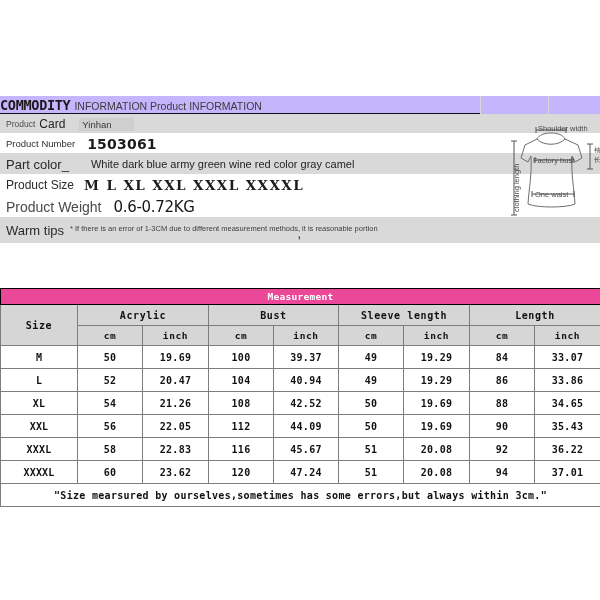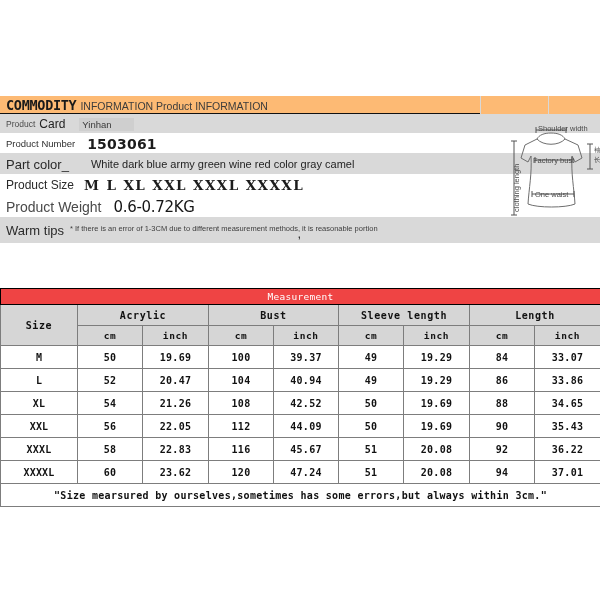--- a/index.html
+++ b/index.html
@@ -26,22 +26,21 @@
   .info-block {
     position: absolute;
     left: 0;
     top: 96px;
     width: 600px;
   }
 
   .commodity-head {
     position: relative;
     height: 18px;
-    background: #fdba74;
-    padding-left: 6px;
+    background: #c4b5fd;
     box-sizing: border-box;
     white-space: nowrap;
   }
   .commodity-head .c-main {
     font-family: "DejaVu Sans Mono", monospace;
     font-weight: bold;
     font-size: 13.5px;
     letter-spacing: -0.3px;
     color: #1a1a1a;
     vertical-align: baseline;
@@ -202,24 +201,24 @@
     table-layout: fixed;
     font-family: "DejaVu Sans Mono", monospace;
   }
   .meas-table td, .meas-table th {
     border: 1px solid #7d7d7d;
     padding: 0;
     text-align: center;
     color: #111111;
   }
   .meas-title {
-    background: #ef4444;
+    background: #ec4899;
     color: #ffffff !important;
     font-size: 9.5px;
-    font-weight: normal;
+    font-weight: bold;
     height: 15px;
     border: 1px solid #000000 !important;
     letter-spacing: 0.3px;
   }
   .grp-head {
     background: #d6d6d6;
     font-size: 10px;
     font-weight: bold;
     height: 20px;
     letter-spacing: 0.6px;

